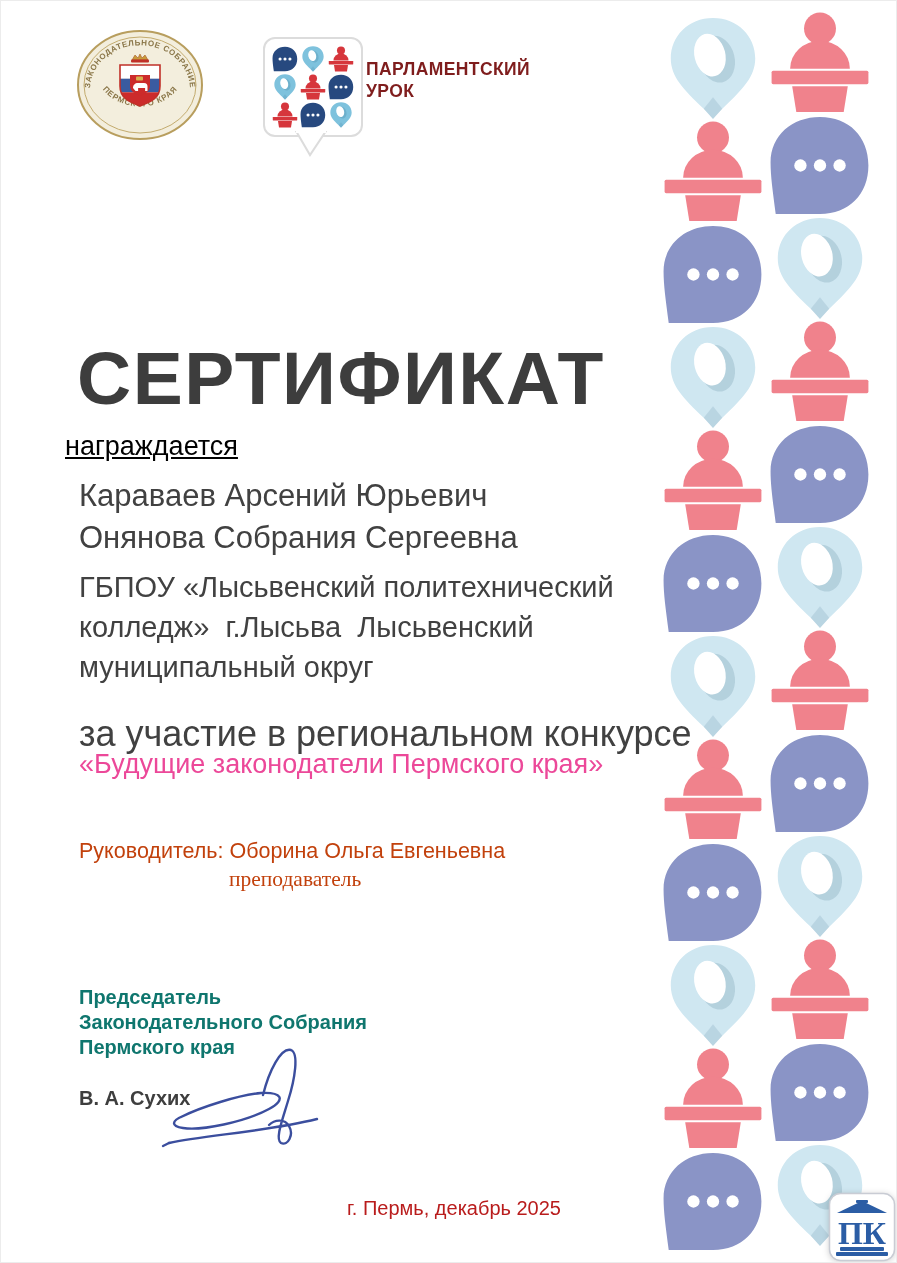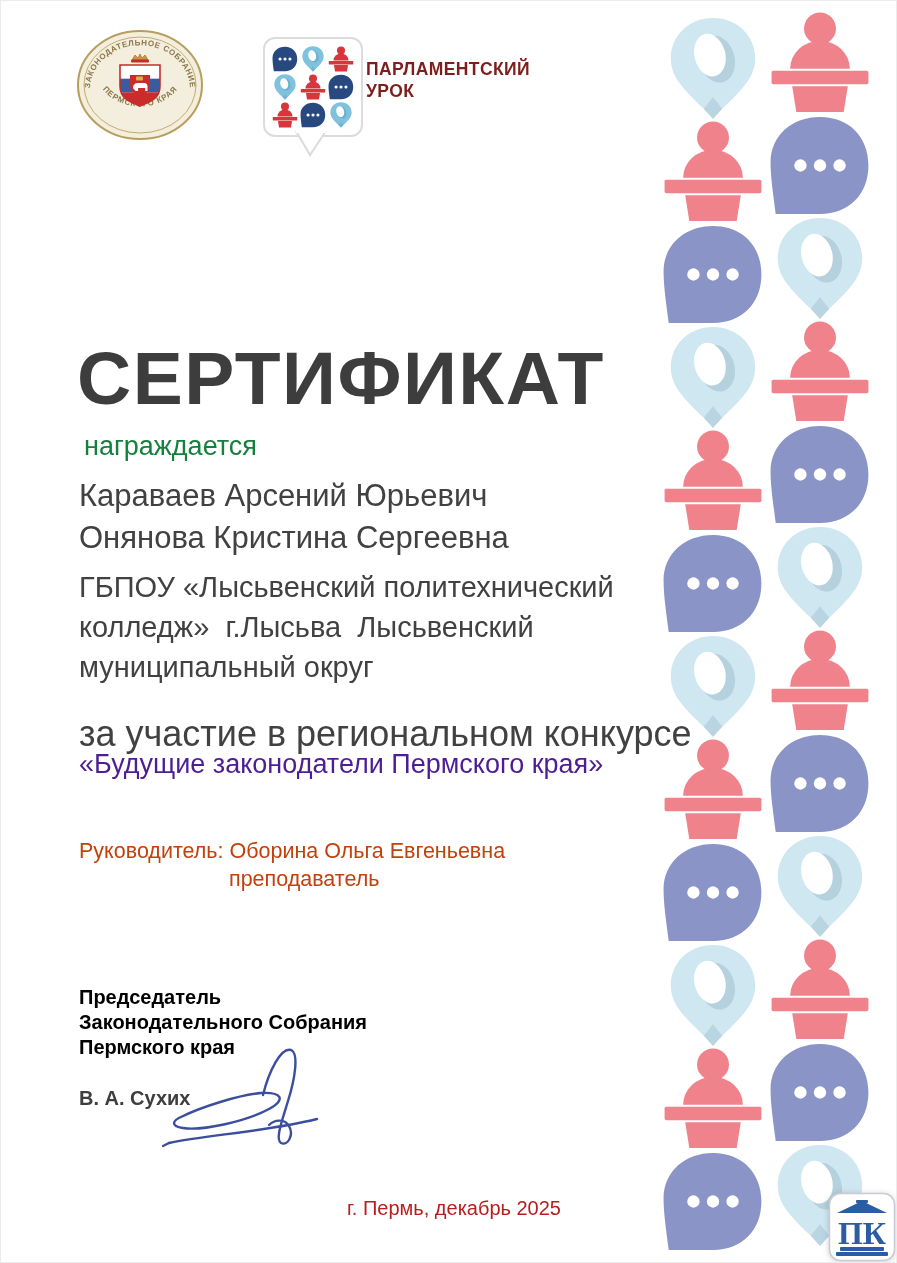--- a/index.html
+++ b/index.html
@@ -21,29 +21,29 @@
   .pl-tail{position:absolute;left:292px;top:130px;width:36px;height:26px;}
   .pl-text{
     position:absolute;left:365px;top:57px;font-weight:bold;font-size:17.5px;
     line-height:22px;color:#7f1d1d;letter-spacing:.4px;white-space:pre-line;
   }
   
   .title{
     position:absolute;left:76px;top:334px;font-size:75px;letter-spacing:1.5px;
     color:#3d3d3d;font-weight:700;white-space:nowrap;
   }
-  .awarded{position:absolute;left:83px;top:430px;font-size:27px;color:#15803d;}
+  .awarded{position:absolute;left:64px;top:430px;font-size:27px;color:#000000;text-decoration:underline;}
   .recipients{position:absolute;left:78px;top:474px;font-size:31px;line-height:42px;color:#414141;}
   .institution{position:absolute;left:78px;top:566px;font-size:29px;line-height:40px;color:#414141;}
   .institution div{white-space:pre;}
   .reason{position:absolute;left:78px;top:712px;font-size:36px;color:#414141;}
-  .competition{position:absolute;left:78px;top:748px;font-size:27px;color:#4c1d95;}
+  .competition{position:absolute;left:78px;top:748px;font-size:27px;color:#ec4899;}
   .supervisor{position:absolute;left:78px;top:836px;font-size:21.5px;line-height:28px;color:#c2410c;}
-  .supervisor .role{margin-left:150px;}
-  .chairman{position:absolute;left:78px;top:984px;font-size:20px;line-height:25px;font-weight:bold;color:#000000;}
+  .supervisor .role{margin-left:150px;font-family:Liberation Serif, serif;}
+  .chairman{position:absolute;left:78px;top:984px;font-size:20px;line-height:25px;font-weight:bold;color:#0f766e;}
   .signer{position:absolute;left:78px;top:1086px;font-size:20px;font-weight:bold;color:#3e3e3e;}
   .signature{position:absolute;left:156px;top:1036px;width:170px;height:115px;}
   .footer-date{position:absolute;left:240px;top:1196px;width:320px;text-align:right;font-size:20px;color:#b91c1c;}
   
   .decor-col{position:absolute;display:flex;flex-direction:column;}
   .decor-col-left{left:659px;top:16px;}
   .decor-col-right{left:766px;top:10px;}
   .decor-icon{width:106px;height:103px;display:block;flex:none;}
   
   .watermark{
@@ -147,21 +147,21 @@
     <path d="M3 0 L33 0 L17 24 Z" fill="#ffffff" stroke="#dcdcdc" stroke-width="2"></path>
     <rect x="3" y="-2" width="30" height="4" fill="#ffffff"></rect>
   </svg>
   <div class="pl-text"><span>ПАРЛАМЕНТСКИЙ</span><br><span>УРОК</span></div>
 
   <div class="title">СЕРТИФИКАТ</div>
   <div class="awarded">награждается</div>
 
   <div class="recipients">
     <div>Караваев Арсений Юрьевич</div>
-    <div>Онянова Кристина Сергеевна</div>
+    <div>Онянова Собрания Сергеевна</div>
   </div>
 
   <div class="institution">
     <div>ГБПОУ «Лысьвенский политехнический</div>
     <div>колледж»  г.Лысьва  Лысьвенский</div>
     <div>муниципальный округ</div>
   </div>
 
   <div class="reason">за участие в региональном конкурсе</div>
   <div class="competition">«Будущие законодатели Пермского края»</div>

